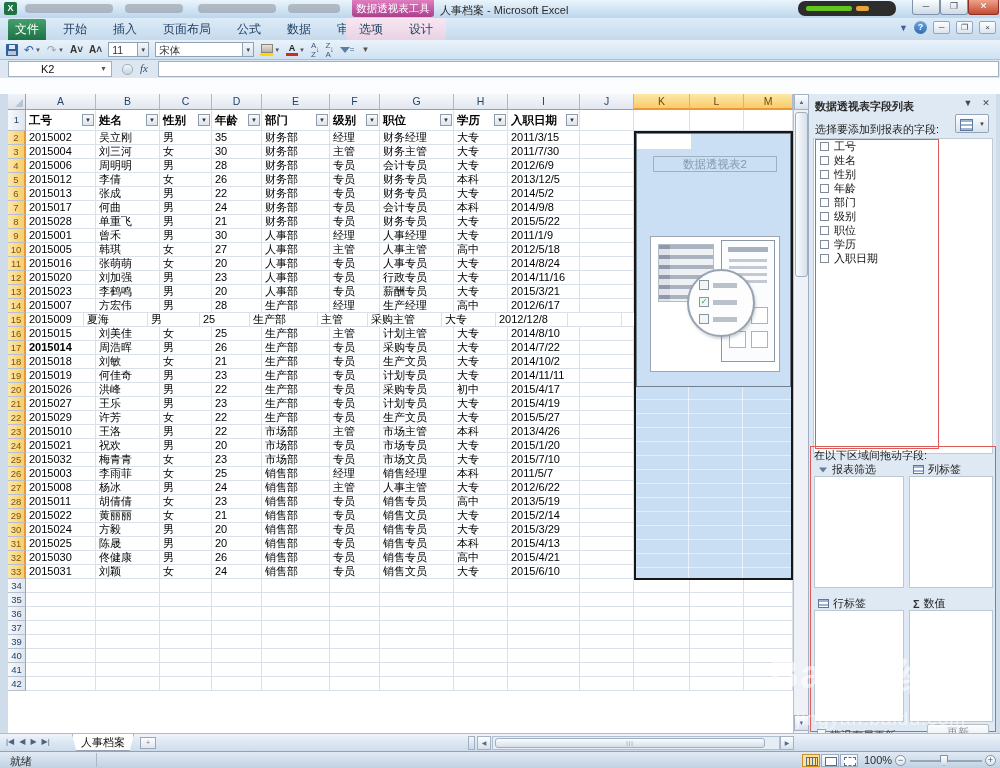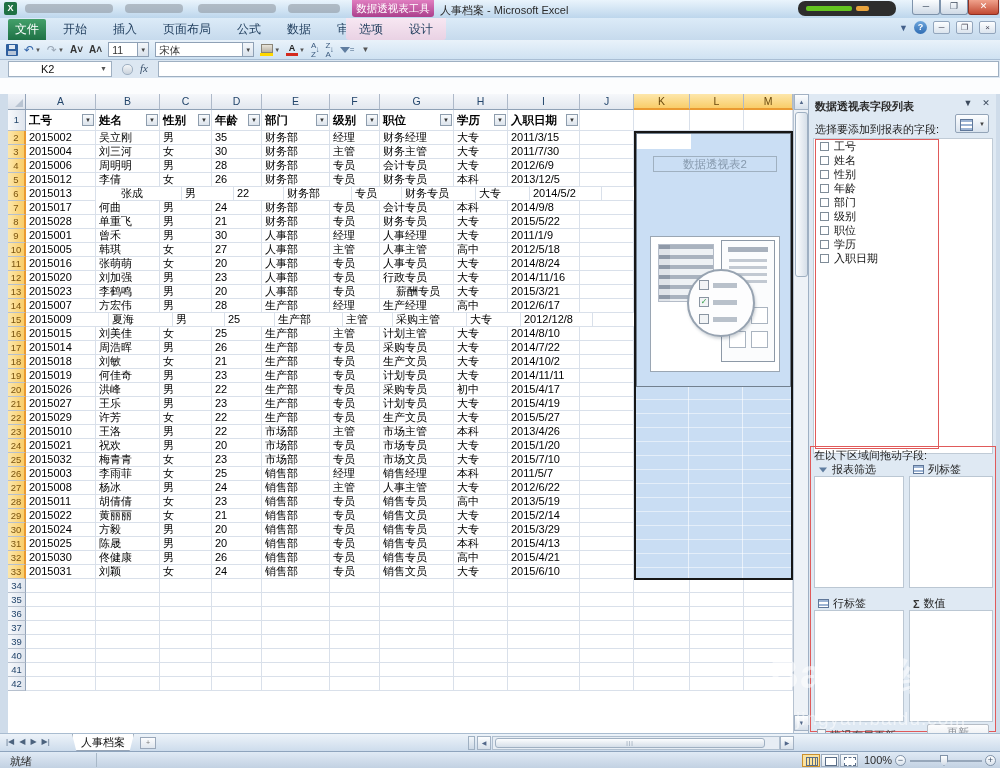--- a/index.html
+++ b/index.html
@@ -403,21 +403,21 @@
           <div class="cell" style="width: 54px;">本科</div>
           <div class="cell" style="width: 72px;">2013/12/5</div>
           <div class="cell" style="width: 54px;"></div>
           <div class="cell" style="width: 56px;"></div>
           <div class="cell" style="width: 54px;"></div>
           <div class="cell" style="width: 49px;"></div>
         </div>
         <div class="grow">
           <div class="rownum sel">6</div>
           <div class="cell" style="width: 70px;">2015013</div>
-          <div class="cell" style="width: 64px; margin-left: 22px;">张成</div>
+          <div class="cell" style="width: 64px;">张成</div>
           <div class="cell" style="width: 52px;">男</div>
           <div class="cell" style="width: 50px;">22</div>
           <div class="cell" style="width: 68px;">财务部</div>
           <div class="cell" style="width: 50px;">专员</div>
           <div class="cell" style="width: 74px;">财务专员</div>
           <div class="cell" style="width: 54px;">大专</div>
           <div class="cell" style="width: 72px;">2014/5/2</div>
           <div class="cell" style="width: 54px;"></div>
           <div class="cell" style="width: 56px;"></div>
           <div class="cell" style="width: 54px;"></div>
@@ -520,21 +520,21 @@
           <div class="cell" style="width: 49px;"></div>
         </div>
         <div class="grow">
           <div class="rownum sel">13</div>
           <div class="cell" style="width: 70px;">2015023</div>
           <div class="cell" style="width: 64px;">李鹤鸣</div>
           <div class="cell" style="width: 52px;">男</div>
           <div class="cell" style="width: 50px;">20</div>
           <div class="cell" style="width: 68px;">人事部</div>
           <div class="cell" style="width: 50px;">专员</div>
-          <div class="cell" style="width: 74px; text-align: center;">薪酬专员</div>
+          <div class="cell" style="width: 74px;">薪酬专员</div>
           <div class="cell" style="width: 54px;">大专</div>
           <div class="cell" style="width: 72px;">2015/3/21</div>
           <div class="cell" style="width: 54px;"></div>
           <div class="cell" style="width: 56px;"></div>
           <div class="cell" style="width: 54px;"></div>
           <div class="cell" style="width: 49px;"></div>
         </div>
         <div class="grow">
           <div class="rownum sel">14</div>
           <div class="cell" style="width: 70px;">2015007</div>
@@ -546,21 +546,21 @@
           <div class="cell" style="width: 74px;">生产经理</div>
           <div class="cell" style="width: 54px;">高中</div>
           <div class="cell" style="width: 72px;">2012/6/17</div>
           <div class="cell" style="width: 54px;"></div>
           <div class="cell" style="width: 56px;"></div>
           <div class="cell" style="width: 54px;"></div>
           <div class="cell" style="width: 49px;"></div>
         </div>
         <div class="grow">
           <div class="rownum sel">15</div>
-          <div class="cell" style="width: 83px;">2015009</div>
+          <div class="cell" style="width: 58px;">2015009</div>
           <div class="cell" style="width: 64px;">夏海</div>
           <div class="cell" style="width: 52px;">男</div>
           <div class="cell" style="width: 50px;">25</div>
           <div class="cell" style="width: 68px;">生产部</div>
           <div class="cell" style="width: 50px;">主管</div>
           <div class="cell" style="width: 74px;">采购主管</div>
           <div class="cell" style="width: 54px;">大专</div>
           <div class="cell" style="width: 72px;">2012/12/8</div>
           <div class="cell" style="width: 54px;"></div>
           <div class="cell" style="width: 56px;"></div>
@@ -578,21 +578,21 @@
           <div class="cell" style="width: 74px;">计划主管</div>
           <div class="cell" style="width: 54px;">大专</div>
           <div class="cell" style="width: 72px;">2014/8/10</div>
           <div class="cell" style="width: 54px;"></div>
           <div class="cell" style="width: 56px;"></div>
           <div class="cell" style="width: 54px;"></div>
           <div class="cell" style="width: 49px;"></div>
         </div>
         <div class="grow">
           <div class="rownum sel">17</div>
-          <div class="cell" style="width: 70px;">2015014</div>
+          <div class="cell" style="width: 70px; font-weight: bold;">2015014</div>
           <div class="cell" style="width: 64px;">周浩晖</div>
           <div class="cell" style="width: 52px;">男</div>
           <div class="cell" style="width: 50px;">26</div>
           <div class="cell" style="width: 68px;">生产部</div>
           <div class="cell" style="width: 50px;">专员</div>
           <div class="cell" style="width: 74px;">采购专员</div>
           <div class="cell" style="width: 54px;">大专</div>
           <div class="cell" style="width: 72px;">2014/7/22</div>
           <div class="cell" style="width: 54px;"></div>
           <div class="cell" style="width: 56px;"></div>

